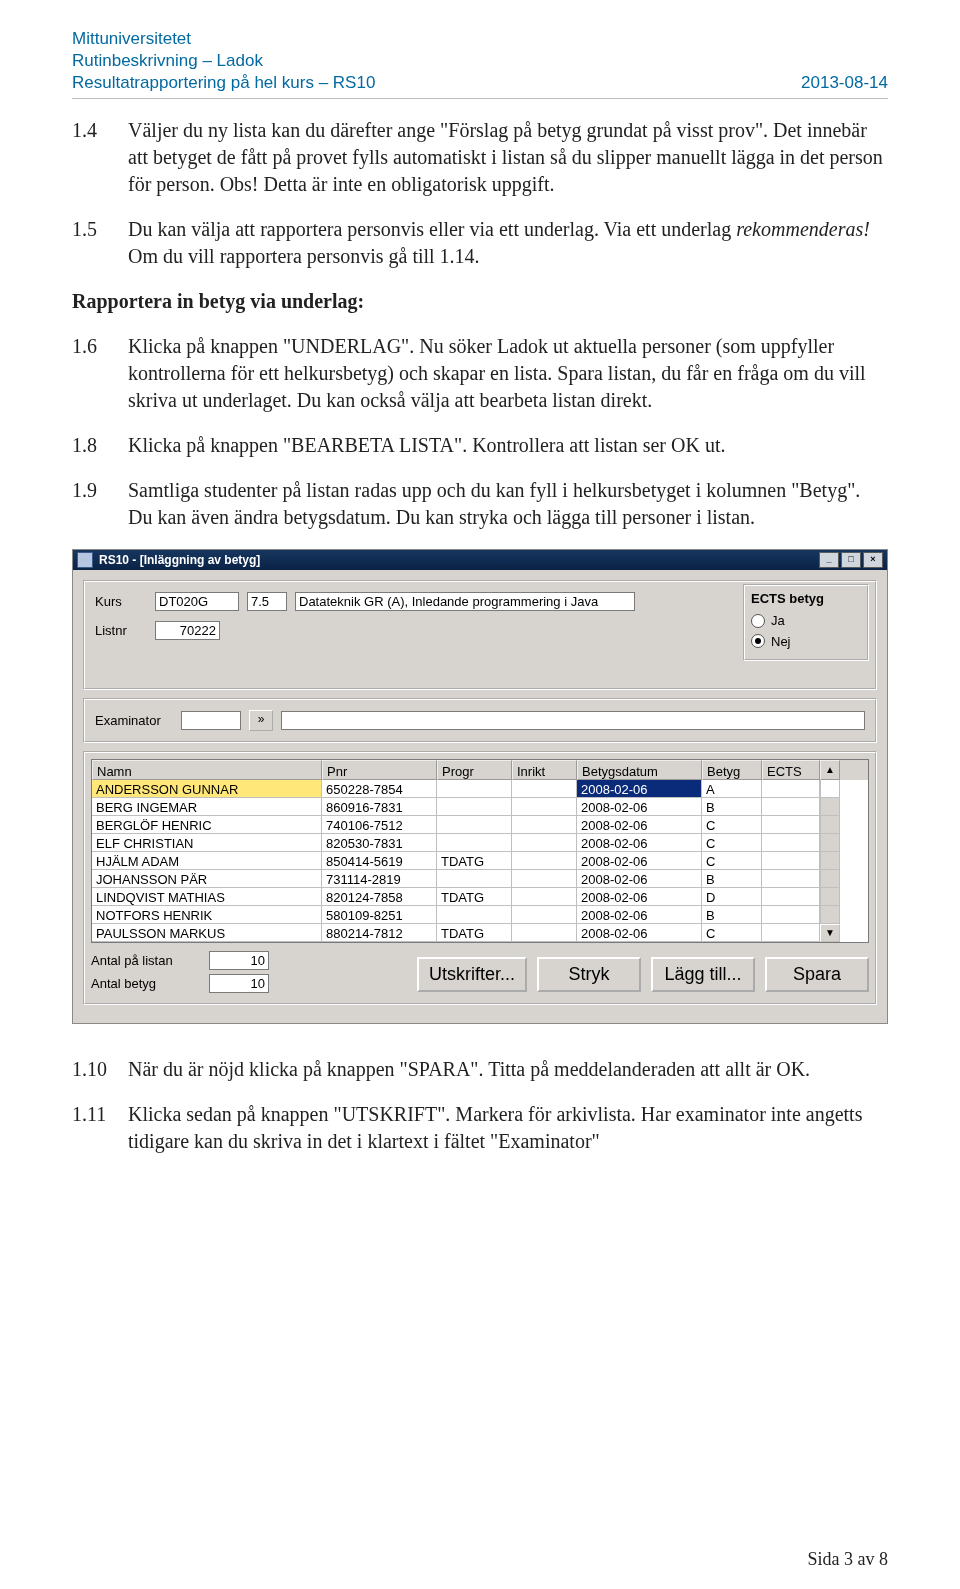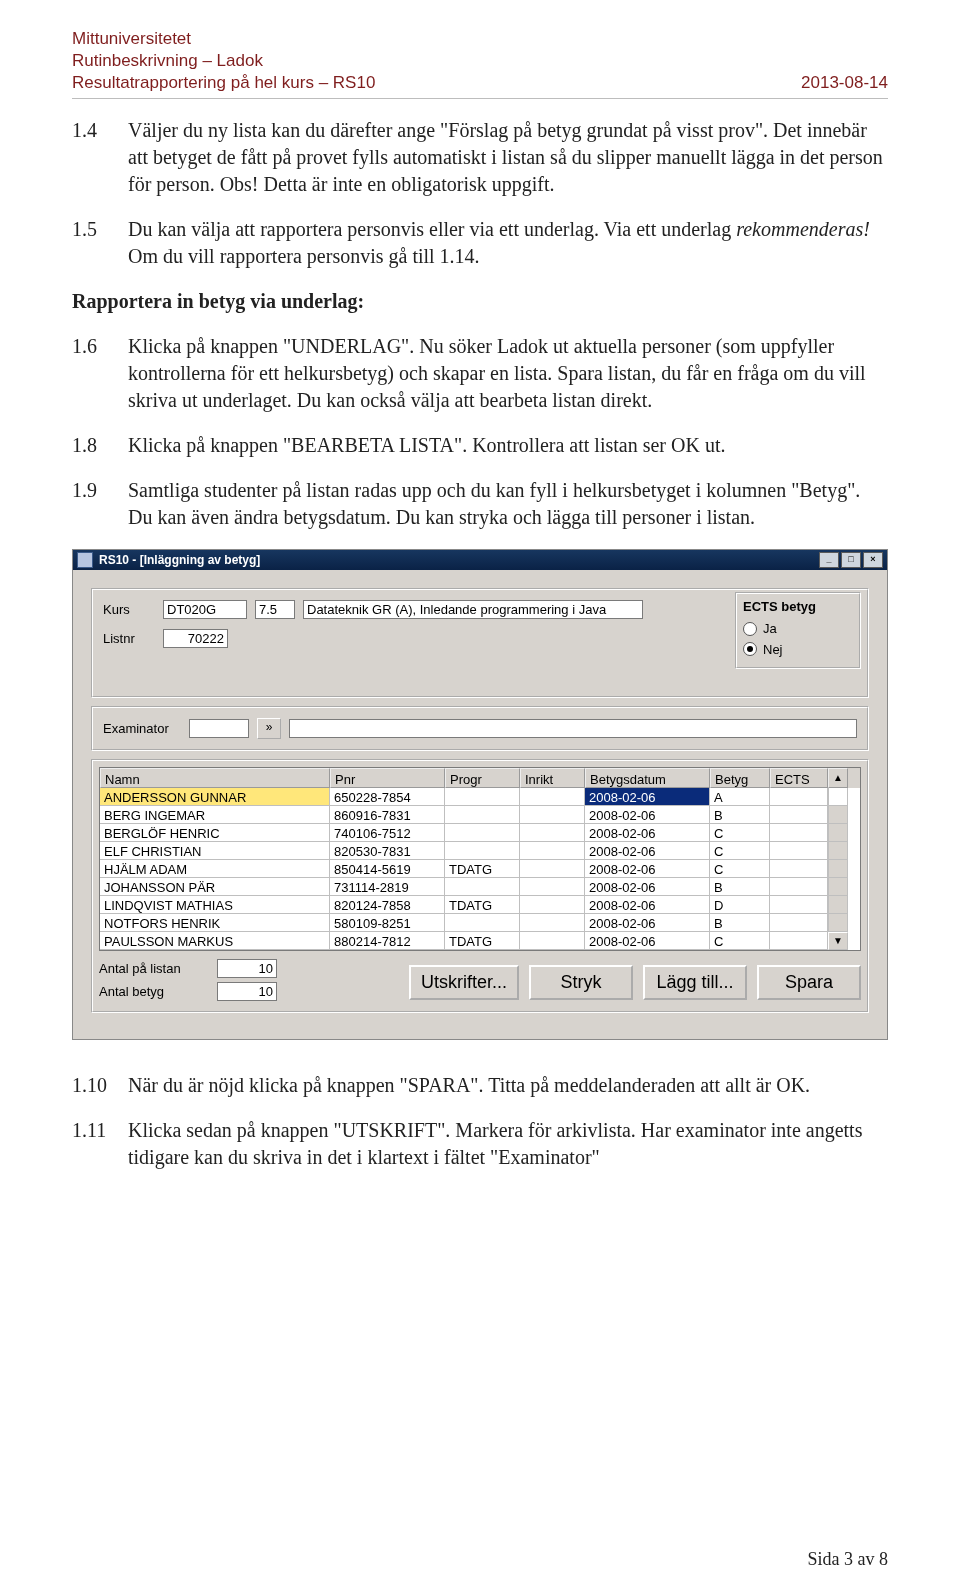--- a/index.html
+++ b/index.html
@@ -1,32 +1,32 @@
 <!DOCTYPE html>
 <html><head>
 <meta charset="utf-8">
 <style>
   html,body{margin:0;padding:0;background:#fff;color:#000;font-family:"Times New Roman",Times,serif;font-size:20px;line-height:1.35;}
   .page{width:960px;min-height:1589px;margin:0 auto;padding:28px 72px 36px 72px;box-sizing:border-box;position:relative;}
-  .hdr{font-family:Arial,Helvetica,sans-serif;color:#7f1d1d;font-size:17px;line-height:1.3;}
+  .hdr{font-family:Arial,Helvetica,sans-serif;color:#0369a1;font-size:17px;line-height:1.3;}
   .hdr .row{display:flex;justify-content:space-between;}
   .hr{border-bottom:1px solid #bdbdbd;margin:4px 0 18px 0;}
   .body{font-family:"Palatino Linotype","Book Antiqua",Palatino,serif;font-size:20px;color:#222;}
   .item{display:flex;margin:0 0 18px 0;}
   .num{width:56px;flex:none;}
   .txt{flex:1;}
   .txt .em{font-style:italic;}
   .h2{font-weight:bold;margin:6px 0 18px 0;}
   .shot{margin:12px 0 6px 0;}
   .win{font-family:Tahoma,Arial,sans-serif;font-size:13px;color:#000;border:1px solid #888;background:#d7d3ce;}
   .titlebar{display:flex;align-items:flex-end;justify-content:space-between;background:linear-gradient(#17365f,#0a2246);color:#fff;padding:2px 4px;font-size:12px;font-weight:bold;}
   .titlebar .icon{width:14px;height:14px;background:#b6c5e0;border:1px solid #3a5a8a;margin-right:6px;display:inline-block;}
   .titlebar .btns{display:flex;gap:2px;}
   .titlebar .wb{width:18px;height:14px;background:#cfd6de;border:1px solid #5a5a5a;font-size:9px;line-height:12px;text-align:center;color:#000;cursor:default;}
-  .panel{background:#d7d3ce;padding:18px;}
+  .panel{background:#d7d3ce;padding:10px;}
   .box{border:2px groove #fff;padding:10px;margin-bottom:8px;position:relative;}
   .frow{display:flex;align-items:center;gap:8px;}
   .lbl{font-size:13px;}
   .inp{background:#fff;border:1px solid #7a7a7a;height:19px;padding:0 3px;font-size:13px;font-family:Tahoma,Arial,sans-serif;box-sizing:border-box;}
   .inp[readonly]{background:#fff;}
   .btnsm{background:#d7d3ce;border:1px outset #fff;height:19px;width:22px;font-size:12px;line-height:16px;text-align:center;cursor:default;}
   .ects{position:absolute;right:6px;top:2px;border:2px groove #fff;padding:4px 6px 6px 6px;width:110px;}
   .ects .cap{font-weight:bold;margin-bottom:4px;font-size:13px;}
   .radio{display:flex;align-items:center;gap:6px;font-size:13px;margin:3px 0;}
   .rcirc{width:12px;height:12px;border:1px solid #555;border-radius:50%;background:#fff;display:inline-flex;align-items:center;justify-content:center;}

